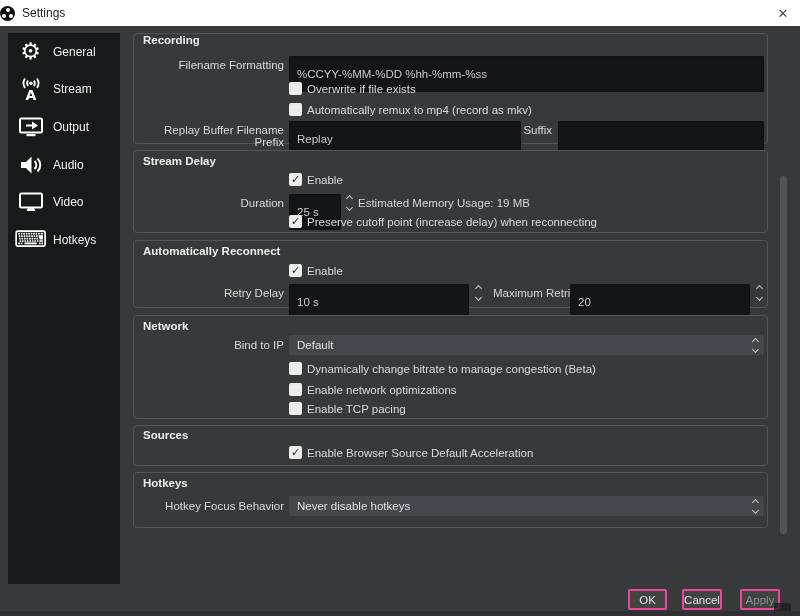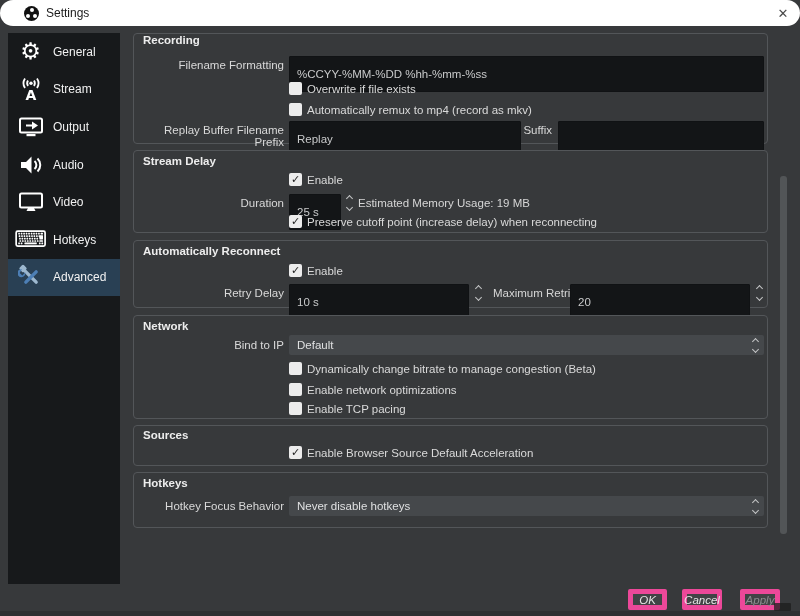--- a/index.html
+++ b/index.html
@@ -8,21 +8,21 @@
     position: relative;
     background: #37393b;
     font-family: "Liberation Sans", "DejaVu Sans", sans-serif;
     font-size: 11.5px;
     color: #dcdcdc;
     overflow: hidden;
   }
   
   .titlebar {
     position: absolute; left:0; top:0; width:800px; height:26px;
-    background:#ffffff; display:flex; align-items:center; padding-left:24px;border-radius:13px;
+    background:#ffffff; display:flex; align-items:center; padding-left:0;
   }
   .obs-logo { width:15px; height:15px; border-radius:50%; background:#101010; position:relative; margin-right:7px; flex:0 0 auto;}
   .obs-logo i { position:absolute; width:4px; height:4px; border-radius:50%; background:#ffffff; }
   .obs-logo i:nth-child(1){ left:5.5px; top:2px; }
   .obs-logo i:nth-child(2){ left:2px;  top:8px; }
   .obs-logo i:nth-child(3){ left:9px;  top:8px; }
   .titlebar-text { color:#1b1b1b; font-size:12px; }
   .close-btn {
     position:absolute; right:6px; top:3px; width:22px; height:20px;
     display:flex; align-items:center; justify-content:center;
@@ -67,22 +67,22 @@
   .checkbox.checked::after {
     content:"\2713"; display:block; color:#1f1f1f; font-size:11px; font-weight:bold;
     text-align:center; line-height:13px;
   }
   .cb-label { position:absolute; color:#dadada; }
   .inline-text { position:absolute; color:#d6d6d6; }
   
   .scroll-thumb { position:absolute; left:780px; top:176px; width:7px; height:358px; background:#53565 8; background:#525557; border-radius:3px; }
   
   .btn {
-    position:absolute; top:589px; height:21px; background:#414345; border:5px solid #ec4899;
-    border-radius:2px; color:#e4e4e4; font-size:11.5px; display:flex; align-items:center; justify-content:center;font-style:italic;
+    position:absolute; top:589px; height:21px; background:#414345; border:2px solid #ec4899;
+    border-radius:2px; color:#e4e4e4; font-size:11.5px; display:flex; align-items:center; justify-content:center;
   }
   .btn.disabled { color:#8b8d8f; }
   .bottom-strip { position:absolute; left:0; top:611px; width:800px; height:5px; background:#2e3032; }
   .watermark { position:absolute; left:774px; top:603px; width:17px; height:8px; background:#1d1d1d; opacity:.75; border-radius:1px; }
 </style>
 </head>
 <body>
 
 <div class="titlebar">
   <span class="obs-logo">
@@ -137,31 +137,20 @@
       <svg width="26" height="26" viewBox="0 0 26 26">
         <rect x="2" y="4.5" width="22" height="14" rx="1.5" fill="none" stroke="#fff" stroke-width="2"></rect>
         <polygon points="10,19 16,19 17.5,22 8.5,22" fill="#fff"></polygon>
       </svg>
     </span>
     <span>Video</span>
   </div>
   <div class="side-item">
     <span class="side-icon">⌨</span>
     <span>Hotkeys</span>
-  </div>
-  <div class="side-item selected">
-    <span class="side-icon">
-      <svg width="26" height="26" viewBox="0 0 26 26">
-        <rect x="3" y="11.3" width="19" height="3.4" rx="1.7" transform="rotate(45 13 13)" fill="#9db8cf"></rect>
-        <rect x="2" y="1.5" width="6" height="6" rx="1.5" transform="rotate(45 5 4.5)" fill="#9db8cf"></rect>
-        <rect x="4" y="11.3" width="18" height="3.4" rx="1.7" transform="rotate(-45 13 13)" fill="#4d7fb5"></rect>
-        <path d="M21.5 1.2 a4 4 0 1 0 3.3 3.3 l-3 3 -2.6 -2.6 z" transform="translate(-17.5 4) rotate(0)" fill="#4d7fb5"></path>
-      </svg>
-    </span>
-    <span>Advanced</span>
   </div>
 </div>
 
 <div class="group" style="top:33px; height:111px;">
   <div class="group-title" style="top:0;">Recording</div>
   <div class="row-label" style="top:25px;">Filename Formatting</div>
   <input class="txt-input" style="left: 155px; top: 22px; width: 475px;" value="%CCYY-%MM-%DD %hh-%mm-%ss">
   <span class="checkbox" style="left:155px; top:48px;"></span>
   <span class="cb-label" style="left:173px; top:49px;">Overwrite if file exists</span>
   <span class="checkbox" style="left:155px; top:69px;"></span>

